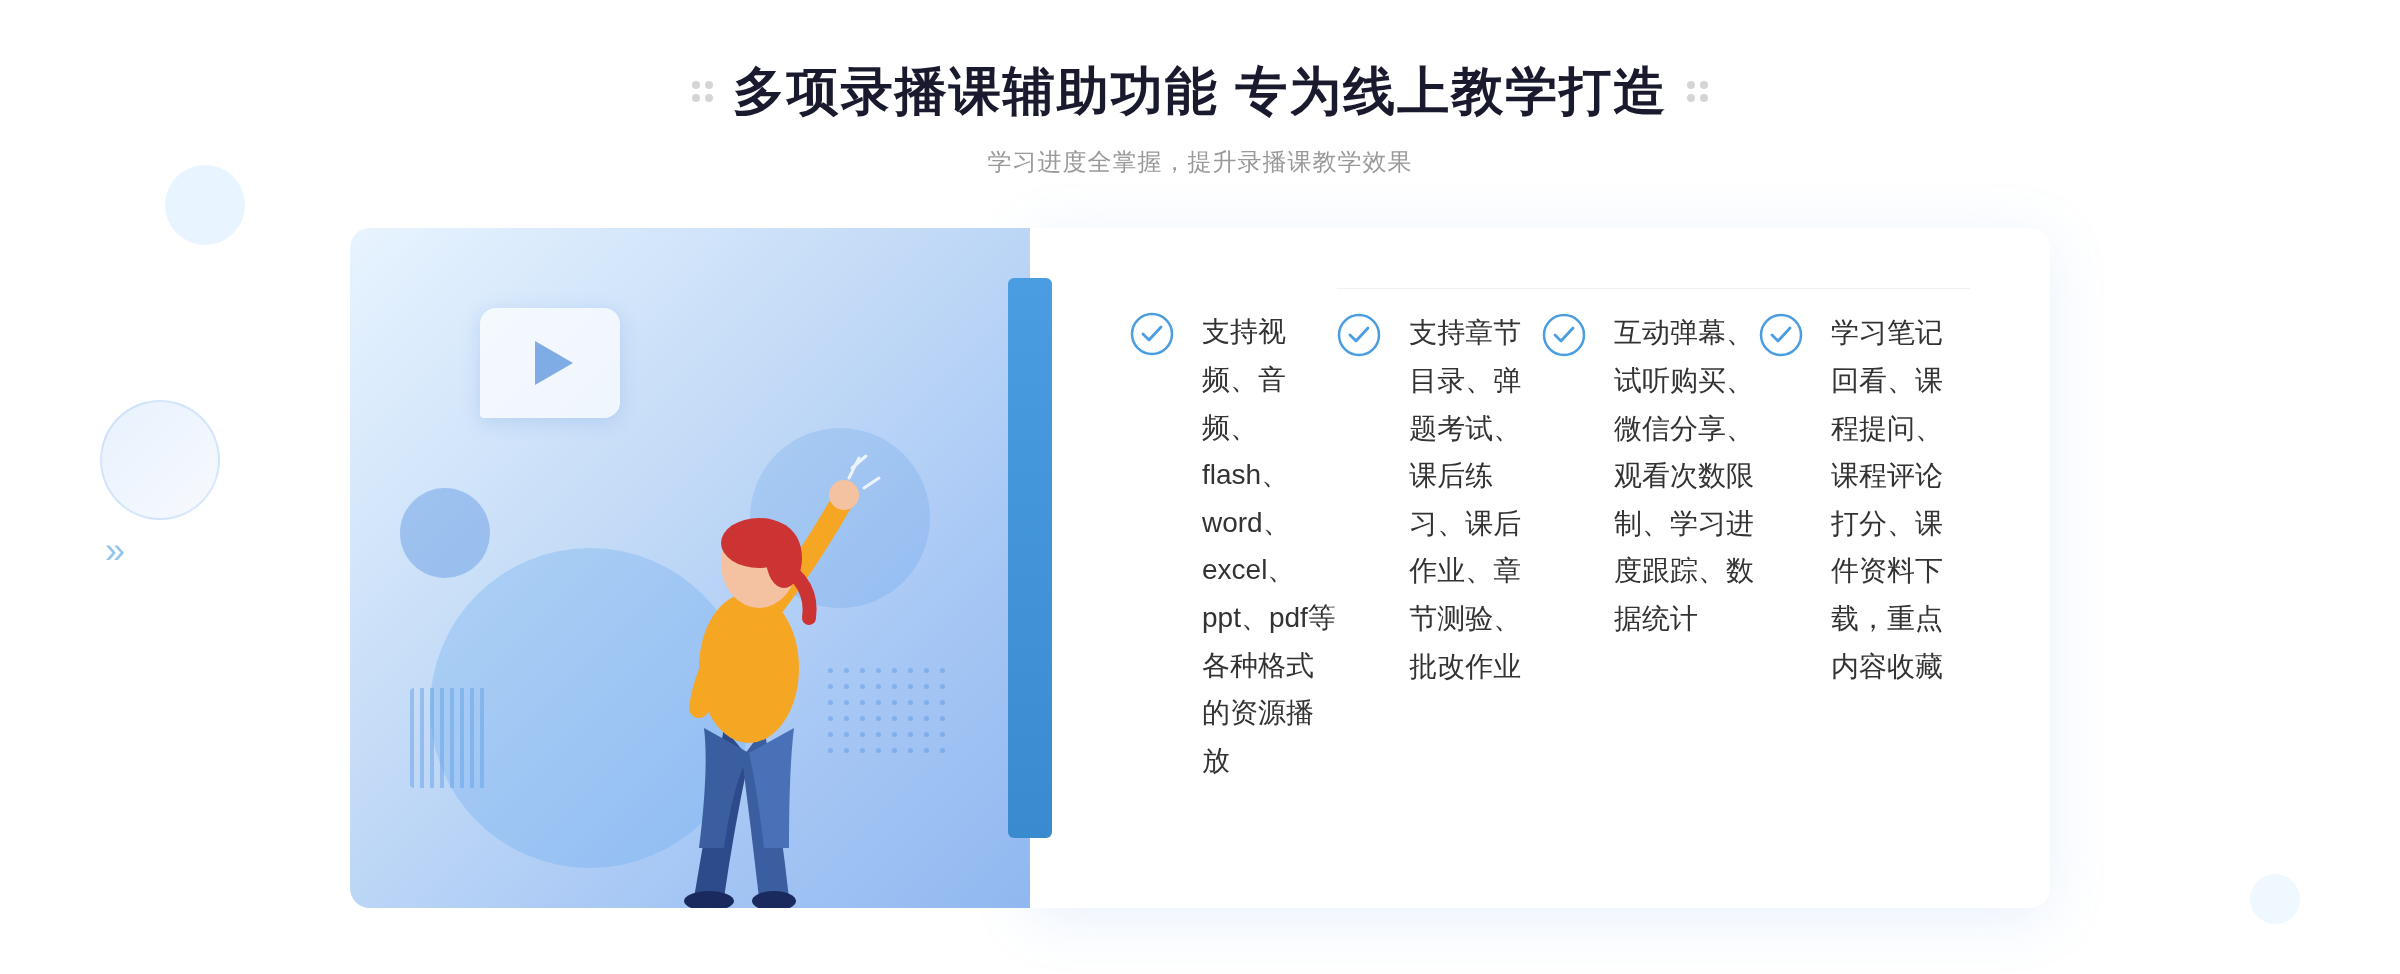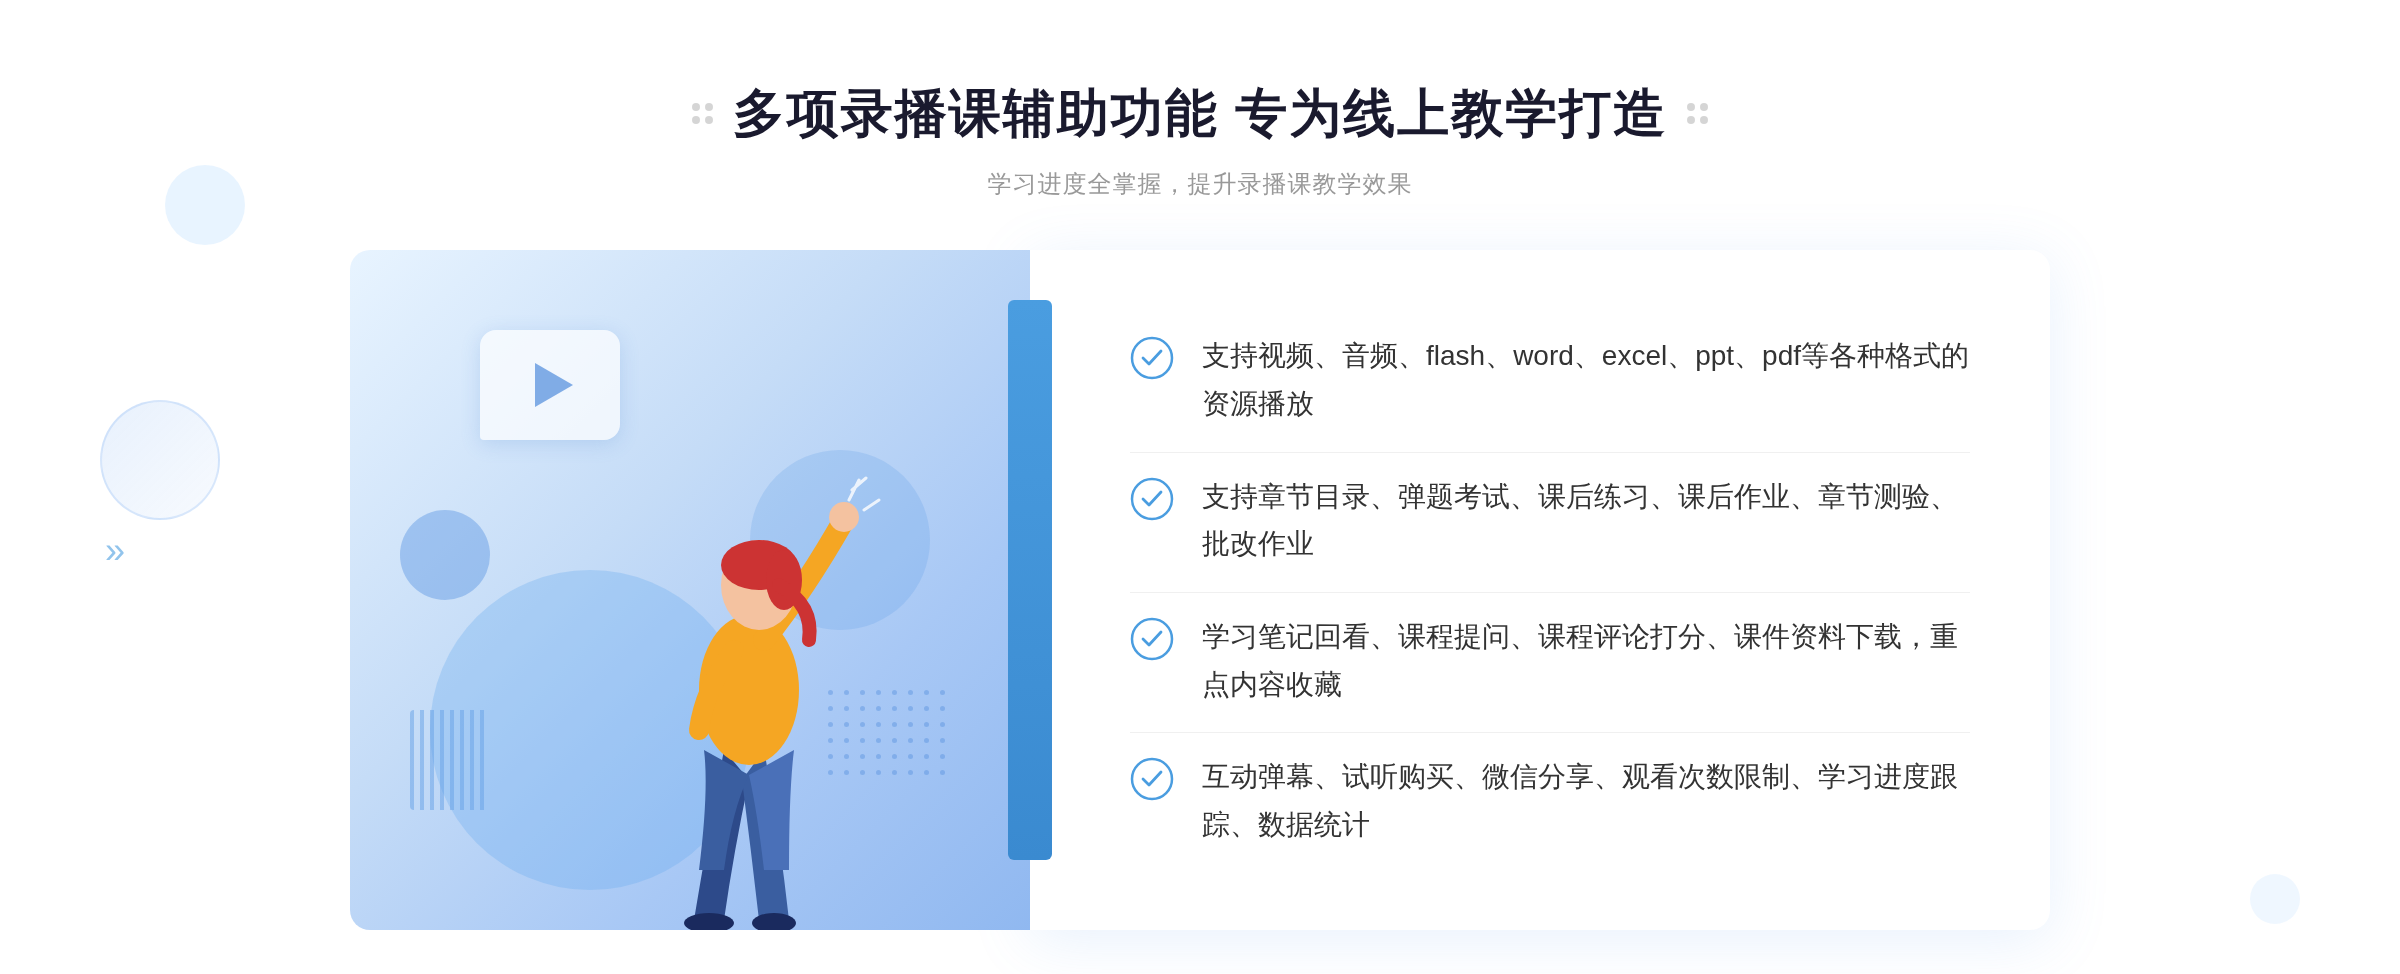--- a/index.html
+++ b/index.html
@@ -13,21 +13,21 @@
       position: relative;
     }
 
     .page-container {
       width: 2400px;
       height: 974px;
       background: #ffffff;
       display: flex;
       flex-direction: column;
       align-items: center;
-      padding-top: 82px;
+      padding-top: 60px;
       position: relative;
     }
 
     
     .arrow-decoration {
       position: absolute;
       color: #4a9de0;
       font-size: 36px;
       opacity: 0.6;
     }
@@ -205,21 +205,21 @@
     }
 
     
     .features-panel {
       flex: 1;
       background: #ffffff;
       border-radius: 0 20px 20px 0;
       box-shadow: 0 10px 60px rgba(100, 160, 240, 0.15);
       padding: 60px 80px 60px 100px;
       display: flex;
-      flex-direction: column;
+      flex-direction: row;
       justify-content: space-around;
       min-height: 680px;
     }
 
     .feature-item {
       display: flex;
       align-items: flex-start;
       gap: 28px;
       padding: 20px 0;
     }
@@ -426,31 +426,31 @@
         <p class="feature-text">支持章节目录、弹题考试、课后练习、课后作业、章节测验、批改作业</p>
       </div>
 
       <div class="feature-item">
         <div class="check-icon">
           <svg viewBox="0 0 44 44" xmlns="http://www.w3.org/2000/svg">
             <circle cx="22" cy="22" r="20" fill="none" stroke="#4a9de0" stroke-width="2.5"></circle>
             <polyline points="13,22 19,28 31,15" fill="none" stroke="#4a9de0" stroke-width="2.8" stroke-linecap="round" stroke-linejoin="round"></polyline>
           </svg>
         </div>
-        <p class="feature-text">学习笔记回看、课程提问、课程评论打分、课件资料下载，重点内容收藏</p>
+        <p class="feature-text">互动弹幕、试听购买、微信分享、观看次数限制、学习进度跟踪、数据统计</p>
       </div>
 
       <div class="feature-item">
         <div class="check-icon">
           <svg viewBox="0 0 44 44" xmlns="http://www.w3.org/2000/svg">
             <circle cx="22" cy="22" r="20" fill="none" stroke="#4a9de0" stroke-width="2.5"></circle>
             <polyline points="13,22 19,28 31,15" fill="none" stroke="#4a9de0" stroke-width="2.8" stroke-linecap="round" stroke-linejoin="round"></polyline>
           </svg>
         </div>
-        <p class="feature-text">互动弹幕、试听购买、微信分享、观看次数限制、学习进度跟踪、数据统计</p>
+        <p class="feature-text">学习笔记回看、课程提问、课程评论打分、课件资料下载，重点内容收藏</p>
       </div>
 
     </div>
   </div>
 
   <div class="arrow-decoration arrow-left">»</div>
 
   <div class="semi-circle-left"></div>
 
   <div class="deco-circle-top-left"></div>

